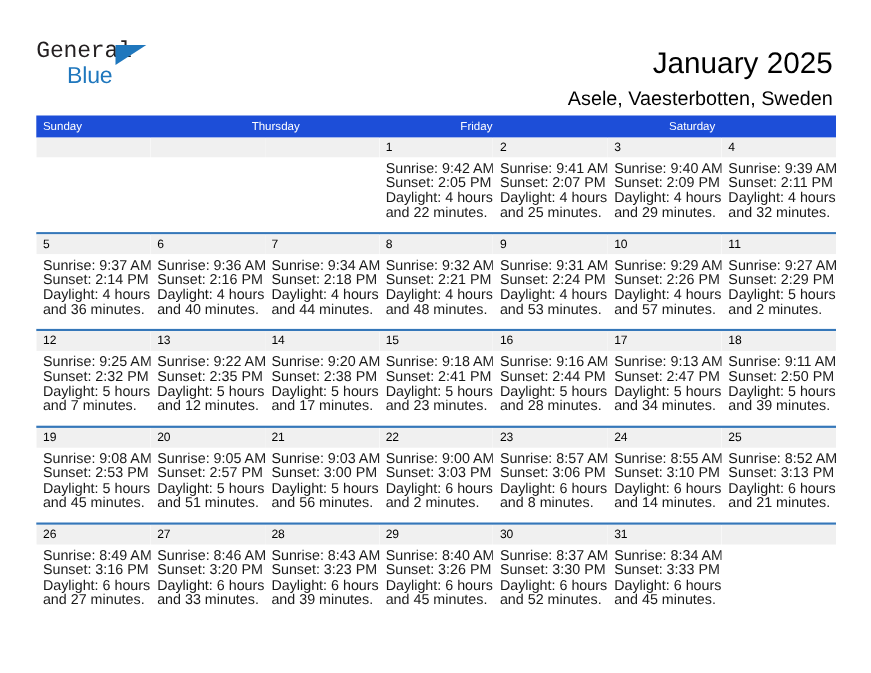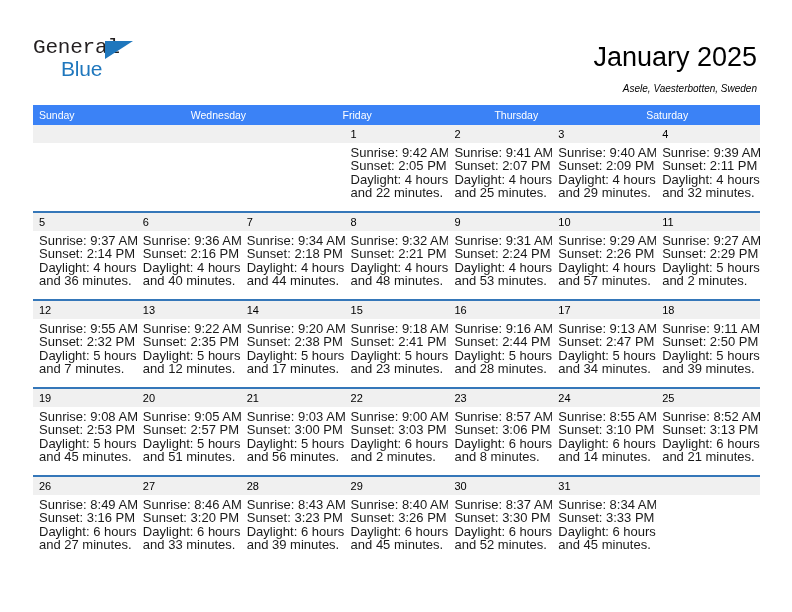--- a/index.html
+++ b/index.html
@@ -72,38 +72,37 @@
     text-align: right;
     margin-top: 12px;
   }
   .cal-title {
     font-size: 27px;
     color: #000000;
     line-height: 34px;
     white-space: nowrap;
   }
   .cal-subtitle {
-    font-size: 10px;
+    font-size: 18px;
     color: #000000;
     line-height: 20px;
     margin-top: 5px;
     white-space: nowrap;
-    font-style: italic;
   }
 
   
   .calendar {
     position: absolute;
     left: 33px;
     top: 105px;
     width: 727px;
   }
   .dow-row {
     display: flex;
-    background: #3b82f6;
+    background: #1d4ed8;
     height: 20px;
     gap: 32px;
   }
   .dow-cell {
     flex: 1 1 0;
     color: #ffffff;
     font-size: 10.5px;
     line-height: 20px;
     padding-left: 6px;
     box-sizing: border-box;
@@ -164,23 +163,22 @@
     <div class="title-block">
       <div class="cal-title">January 2025</div>
       <div class="cal-subtitle">Asele, Vaesterbotten, Sweden</div>
     </div>
 
   </div>
 
   <div class="calendar">
     <div class="dow-row" id="dow-row">
         <div class="dow-cell">Sunday</div>
-        <div class="dow-cell">Wednesday</div>
+        <div class="dow-cell">Thursday</div>
         <div class="dow-cell">Friday</div>
-        <div class="dow-cell">Thursday</div>
         <div class="dow-cell">Saturday</div>
       </div>
     <div id="weeks-container">
         <div class="week-row">
           <div class="day-cell empty">
             <div class="day-num-band"></div>
             <div class="day-body"></div>
           </div>
           <div class="day-cell empty">
             <div class="day-num-band"></div>
@@ -289,21 +287,21 @@
               <div>Sunset: 2:29 PM</div>
               <div>Daylight: 5 hours</div>
               <div>and 2 minutes.</div>
             </div>
           </div>
         </div>
         <div class="week-row">
           <div class="day-cell">
             <div class="day-num-band">12</div>
             <div class="day-body">
-              <div>Sunrise: 9:55 AM</div>
+              <div>Sunrise: 9:25 AM</div>
               <div>Sunset: 2:32 PM</div>
               <div>Daylight: 5 hours</div>
               <div>and 7 minutes.</div>
             </div>
           </div>
           <div class="day-cell">
             <div class="day-num-band">13</div>
             <div class="day-body">
               <div>Sunrise: 9:22 AM</div>
               <div>Sunset: 2:35 PM</div>

